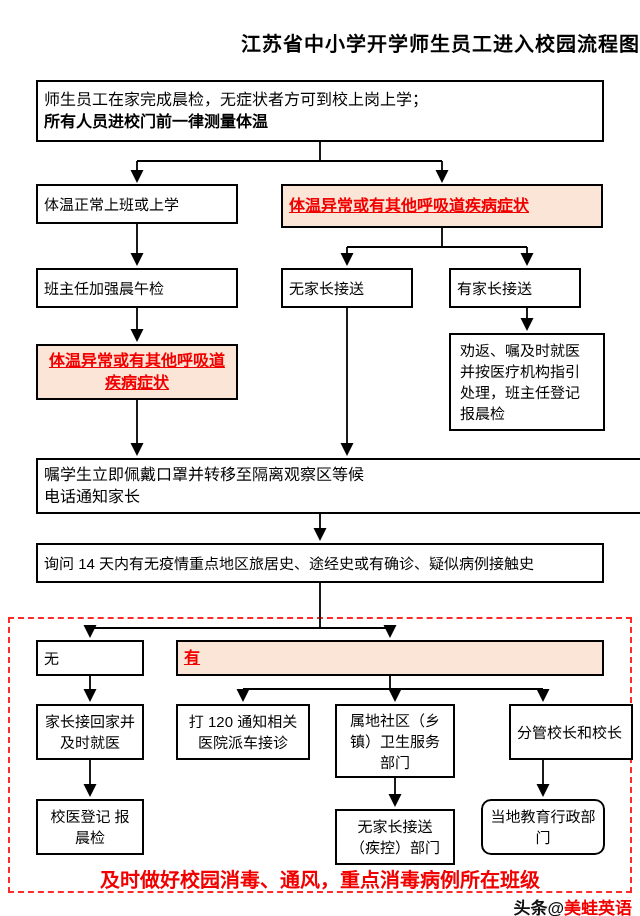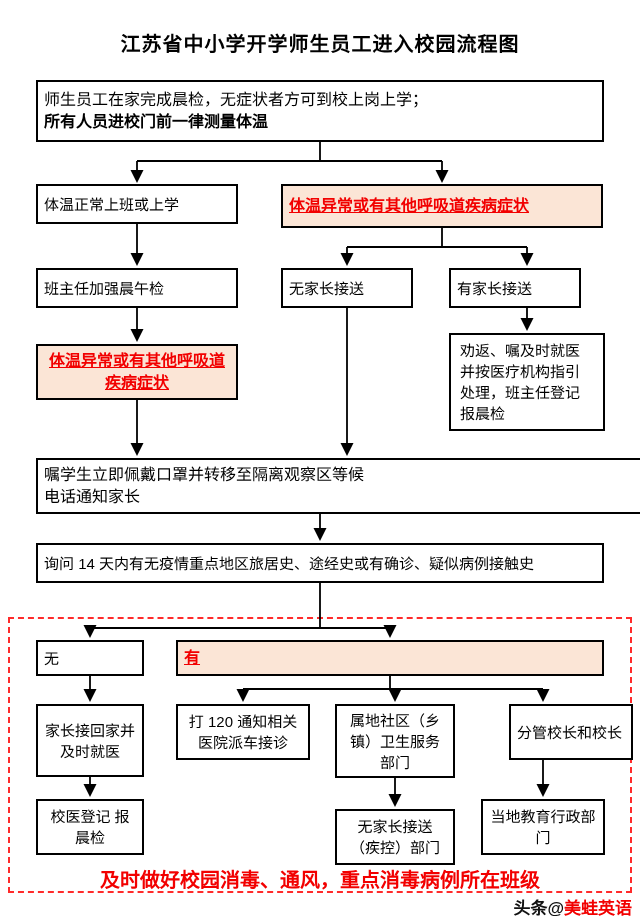--- a/index.html
+++ b/index.html
@@ -4,21 +4,21 @@
 <style>
   * { margin:0; padding:0; box-sizing:border-box; }
   html,body { background:#ffffff; }
   body { font-family:"Liberation Sans","DejaVu Sans",sans-serif; }
   .canvas {
     position:relative; width:640px; height:916px; background:#ffffff;
     overflow:hidden; color:#000;
   }
   .connectors { position:absolute; left:0; top:0; width:640px; height:916px; pointer-events:none; }
   .title {
-    position:absolute; left:0; top:28px; width:640px; text-align:center;
+    position:absolute; left:0; top:28px; width:640px; text-align:right;
     font-size:20px; font-weight:bold; letter-spacing:1px; color:#000;
   }
   .box {
     position:absolute; border:2px solid var(--box-border,#000);
     background:#fff; display:flex; flex-direction:column;
     align-items:flex-start; justify-content:center; text-align:center;
     font-size:15px; line-height:1.4; color:#000; padding:2px 6px;
   }
   .box.pink {
     background:var(--highlight-bg,#fbe5d6);
@@ -116,40 +116,40 @@
     <span>询问 14 天内有无疫情重点地区旅居史、途经史或有确诊、疑似病例接触史</span>
   </div>
 
   <div class="box" style="left:36px;top:640px;width:108px;height:36px;">
     <span>无</span>
   </div>
   <div class="box pink" style="left:176px;top:640px;width:428px;height:36px;font-size:16px;">
     <span>有</span>
   </div>
 
-  <div class="box" style="left:36px;top:704px;width:108px;height:73px;">
+  <div class="box" style="left:36px;top:704px;width:108px;height:56px;">
     <span>家长接回家并及时就医</span>
   </div>
   <div class="box" style="left:36px;top:799px;width:108px;height:56px;">
     <span>校医登记 报晨检</span>
   </div>
 
   <div class="box" style="left:176px;top:704px;width:134px;height:56px;">
     <span>打 120 通知相关医院派车接诊</span>
   </div>
   <div class="box" style="left:335px;top:704px;width:120px;height:74px;">
     <span>属地社区（乡镇）卫生服务部门</span>
   </div>
   <div class="box" style="left:481px;top:704px;width:124px;height:56px;margin-left:28px;">
     <span>分管校长和校长</span>
   </div>
   <div class="box" style="left:335px;top:809px;width:120px;height:56px;">
     <span>无家长接送（疾控）部门</span>
   </div>
-  <div class="box" style="left:481px;top:799px;width:124px;height:56px;">
+  <div class="box" style="left:481px;top:799px;width:124px;height:56px;border-radius:10px;">
     <span>当地教育行政部门</span>
   </div>
 
   <div class="note" style="left:8px;top:864px;width:624px;">及时做好校园消毒、通风，重点消毒病例所在班级</div>
 
   <div class="watermark" style="right:8px;top:894px;">
     <span>头条@</span><span class="wm-name">美蛙英语</span>
   </div>
 
 </div>

